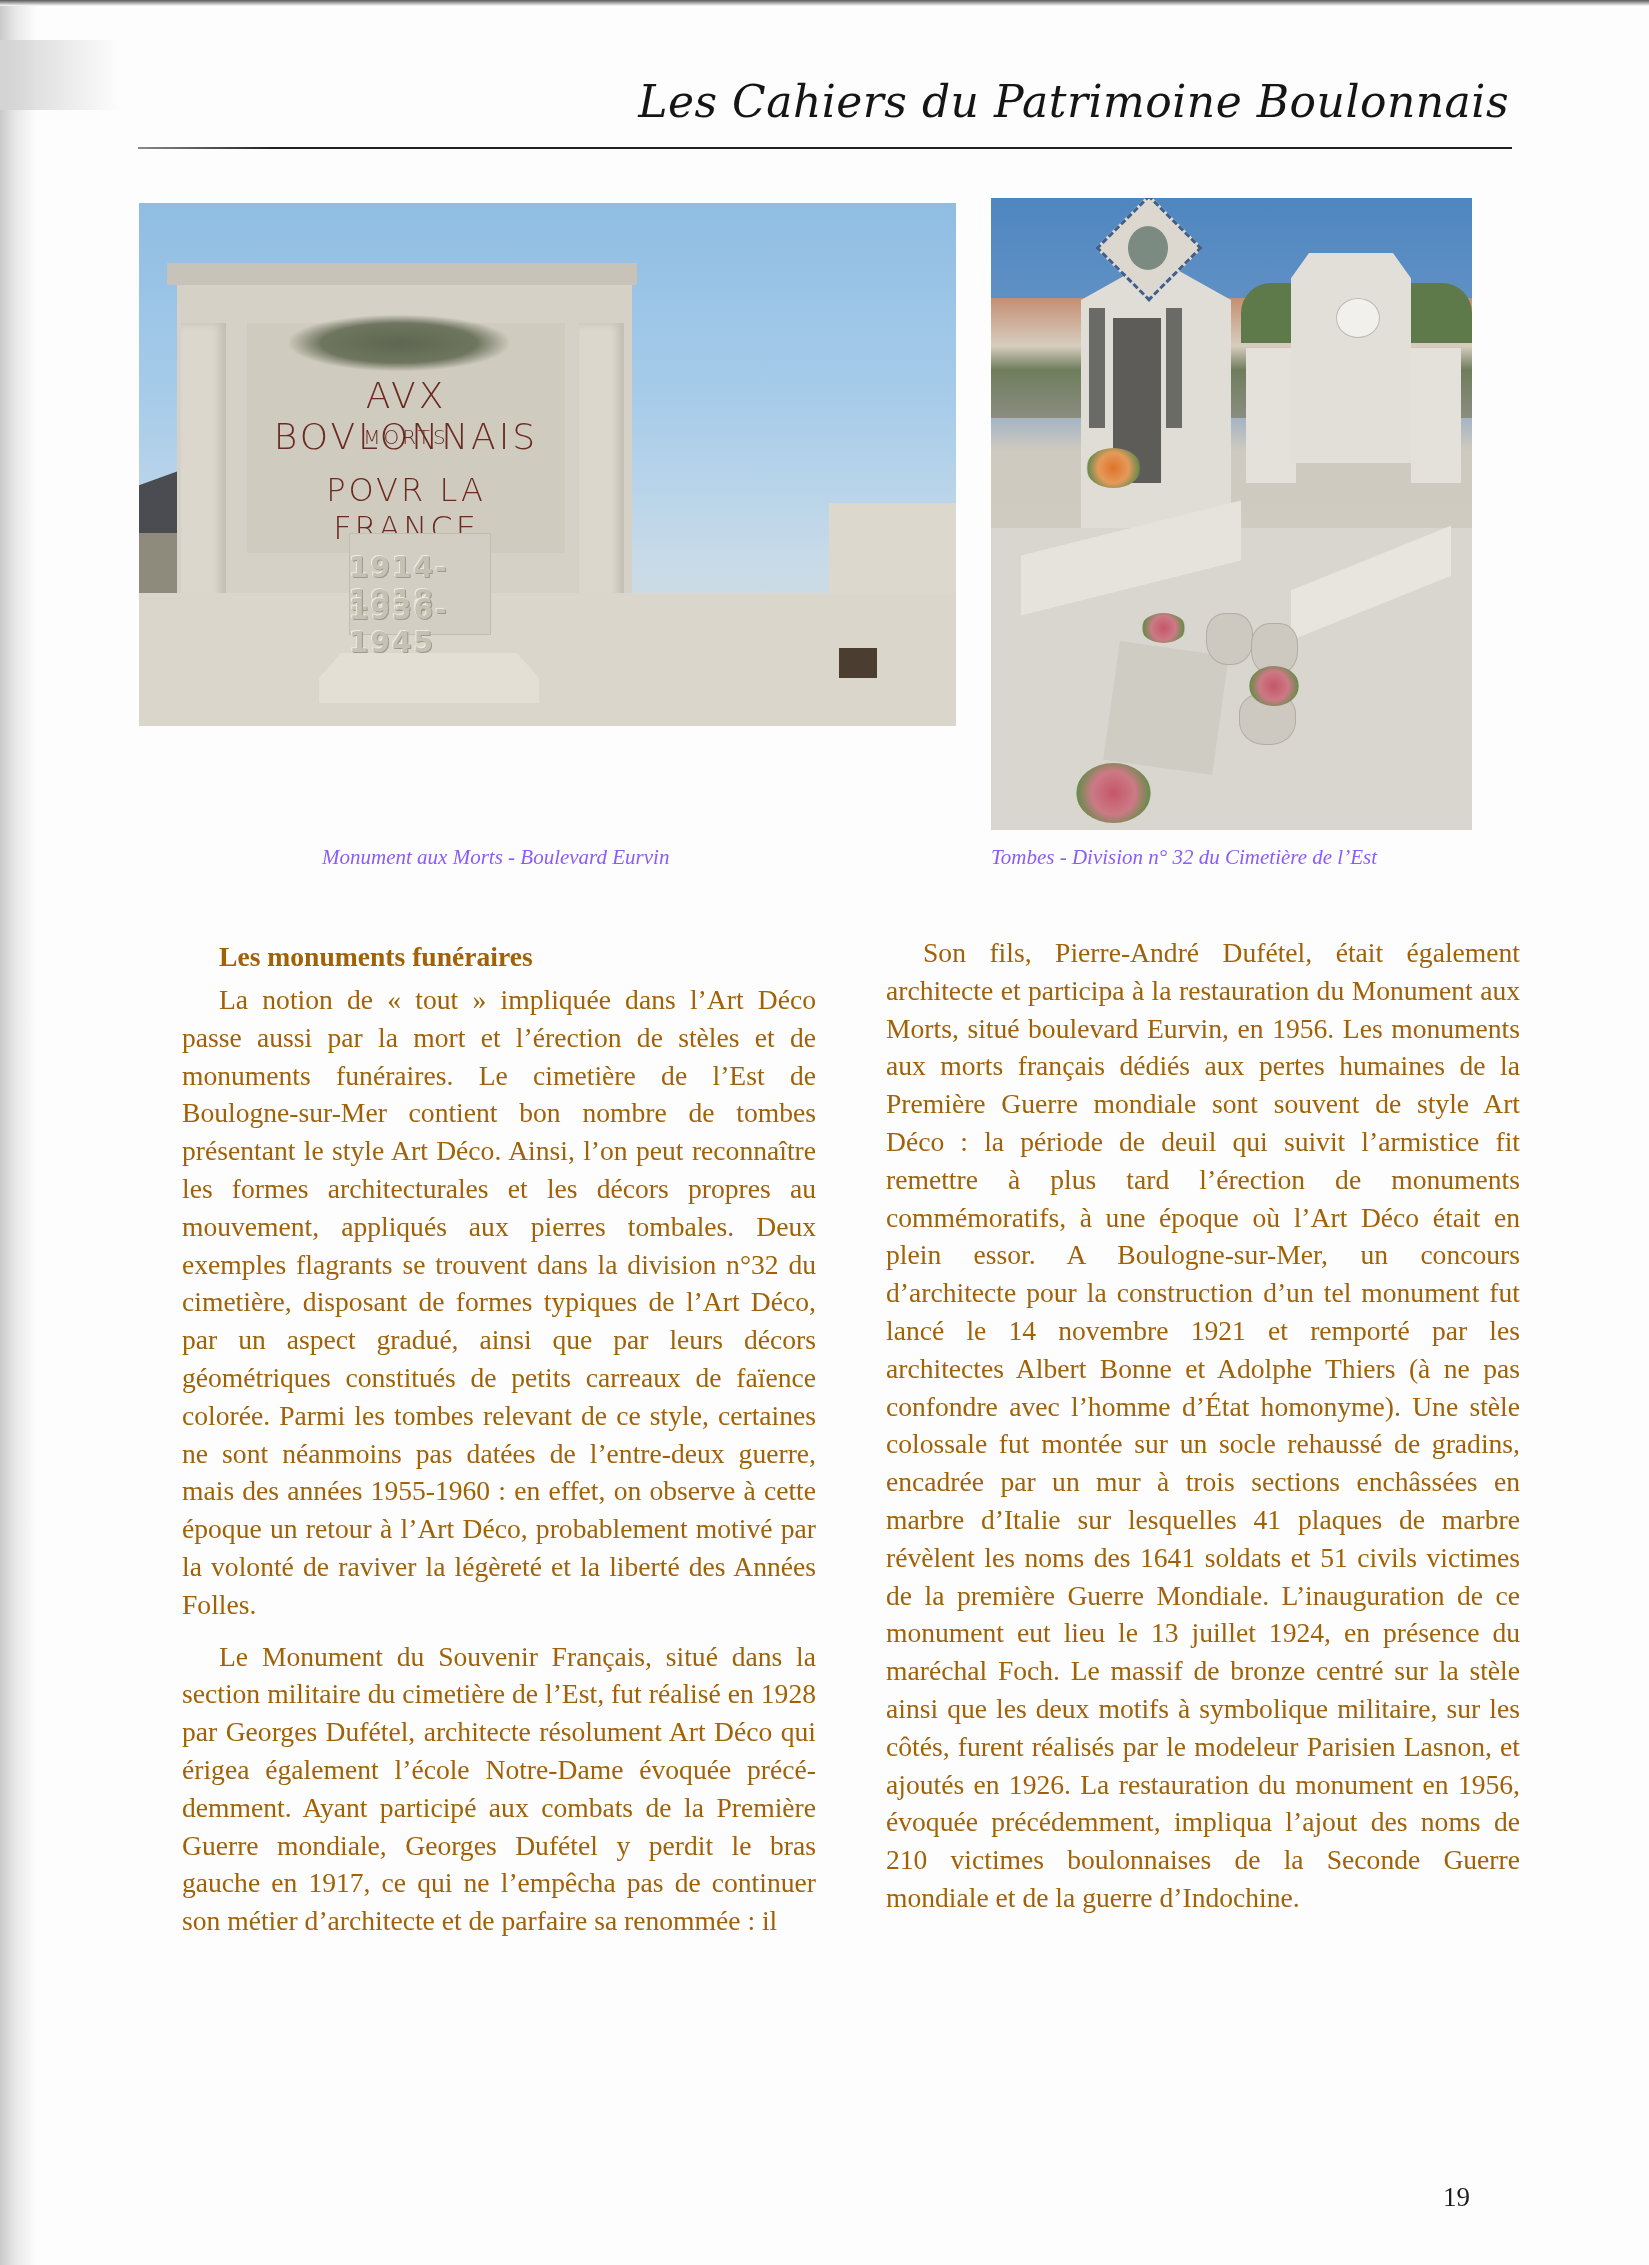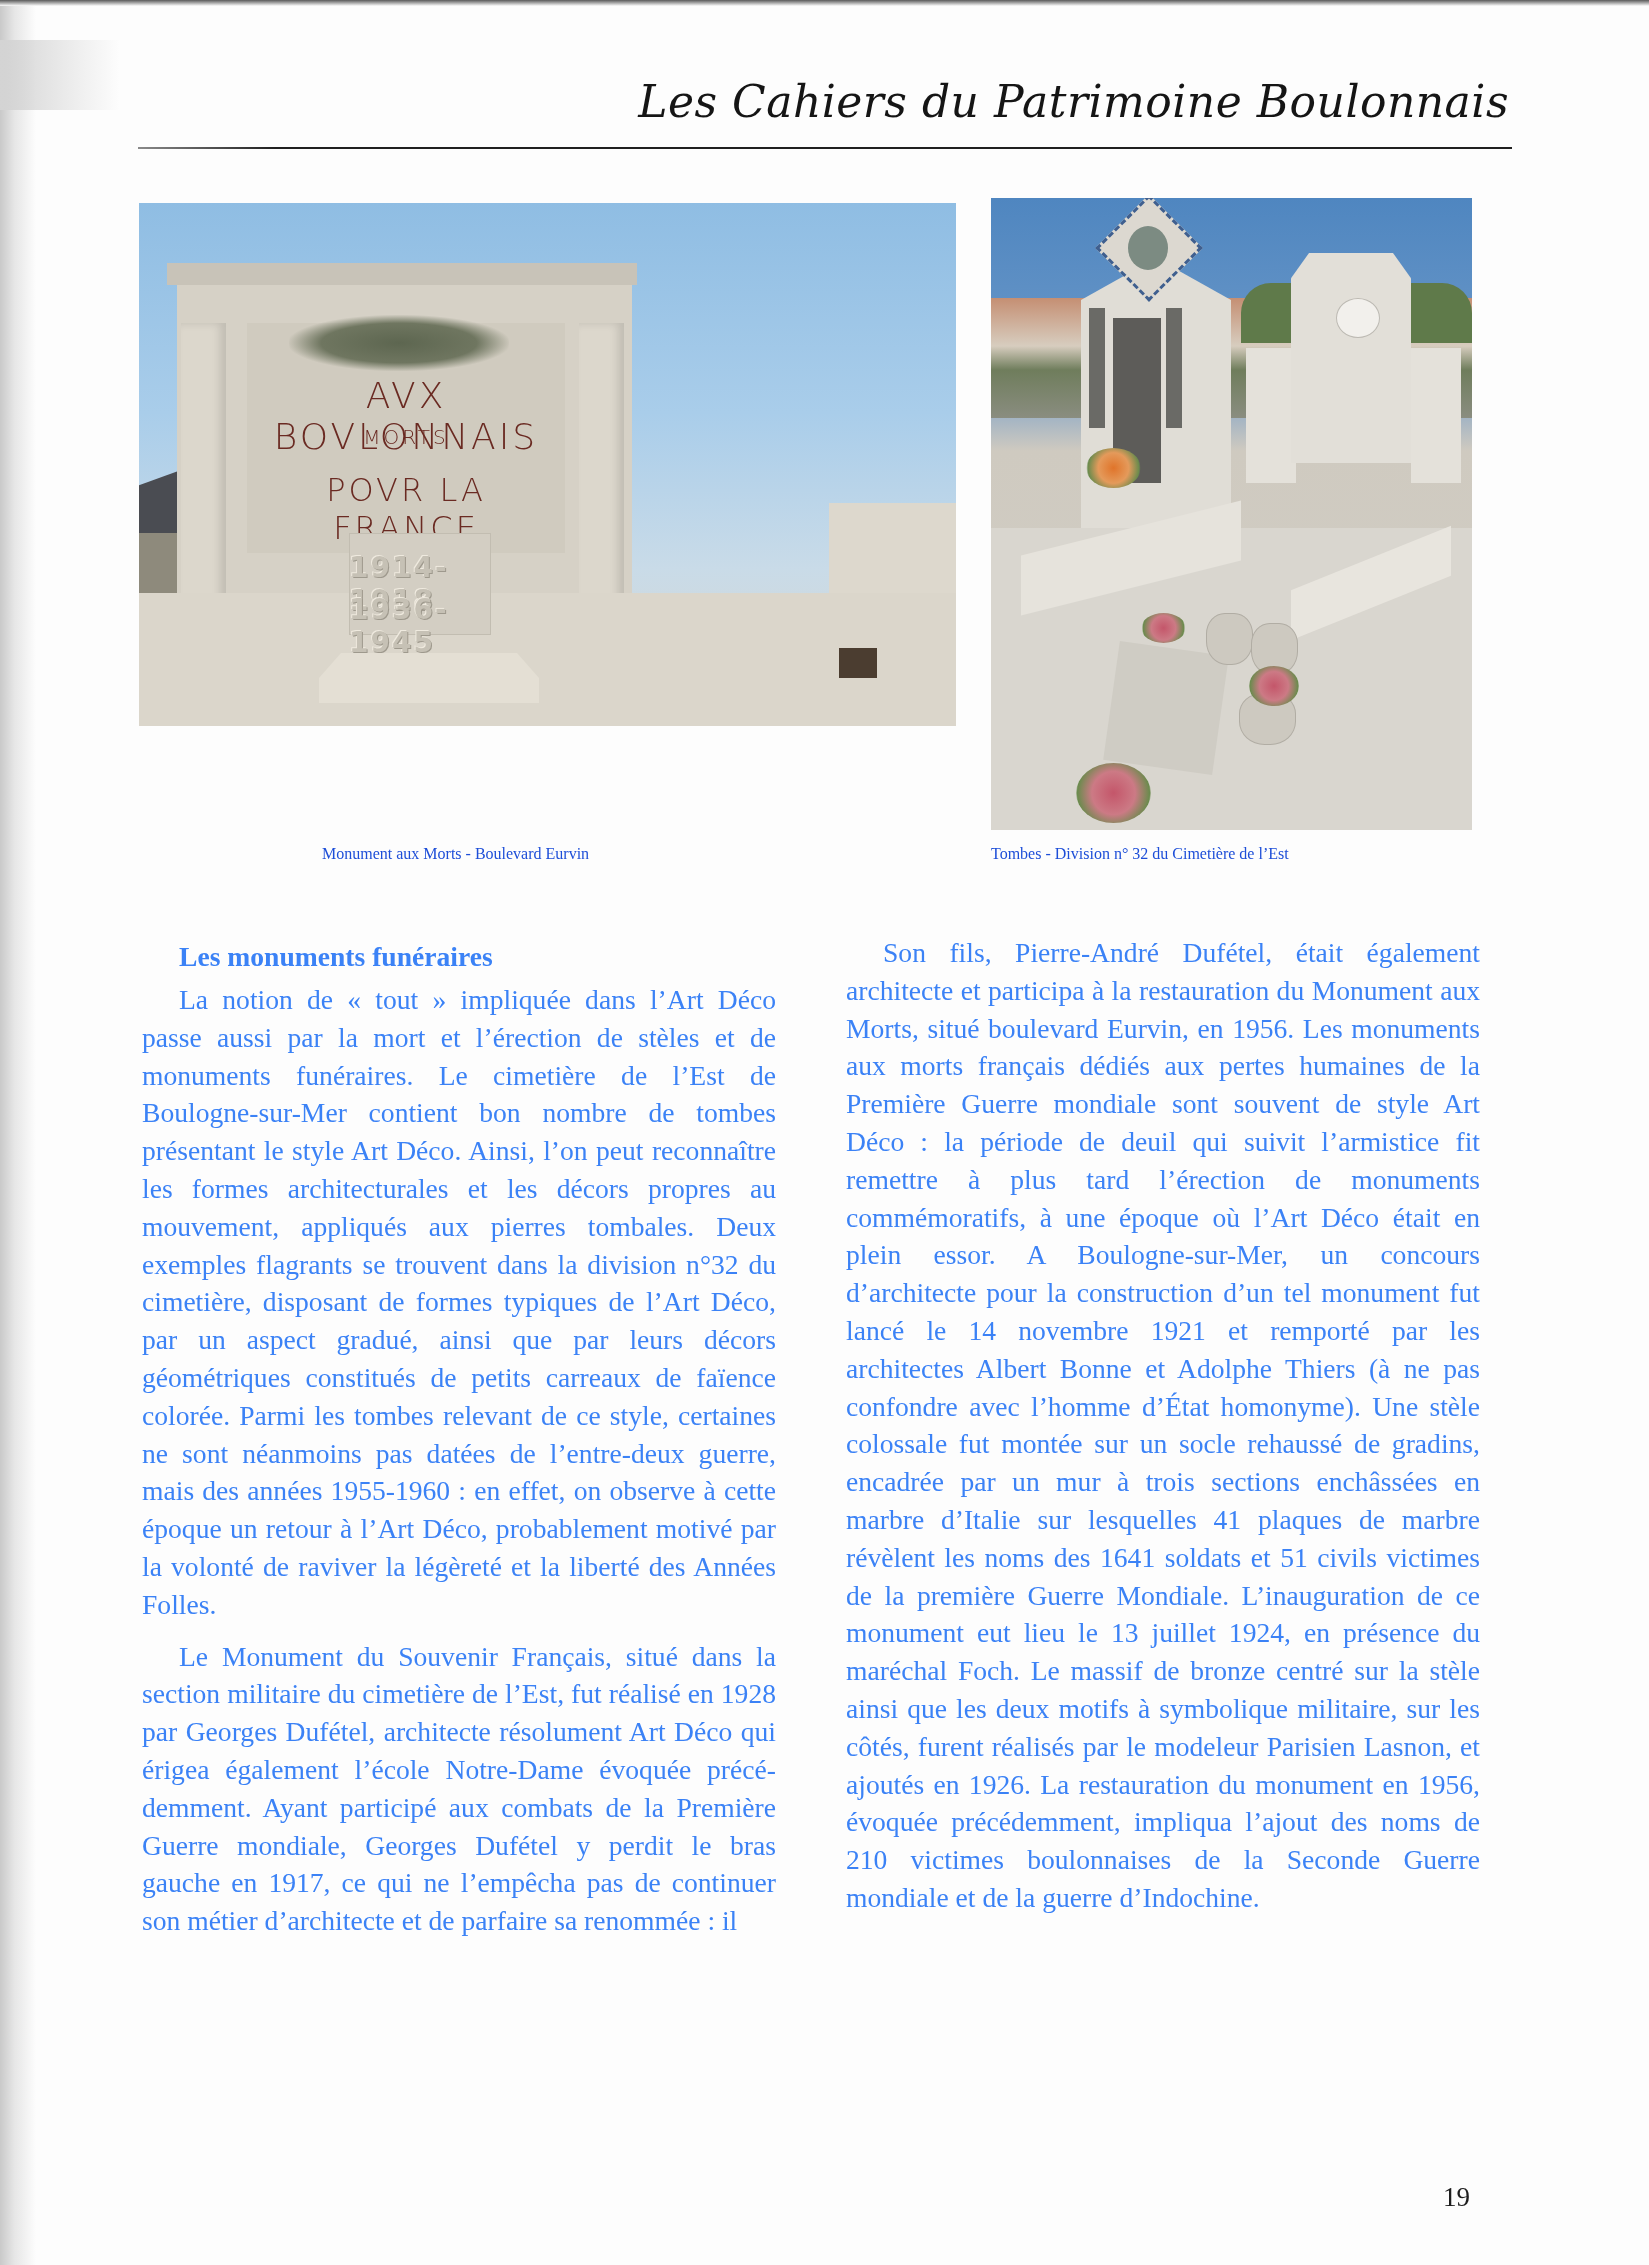--- a/index.html
+++ b/index.html
@@ -89,29 +89,29 @@
   .tomb-slab { position:absolute; left:120px; top:450px; width:110px; height:120px; background:#cfccc4; transform:rotate(8deg); }
   .vase { position:absolute; width:45px; height:50px; border-radius:40% 40% 45% 45%; background:#cdc9c0; border:1px solid #b1ada4; }
   .v1 { left:215px; top:415px; } .v2 { left:260px; top:425px; } .v3 { left:248px; top:495px; width:55px; }
   .flowers { position:absolute; border-radius:50%; background: radial-gradient(circle, #c4566a 0%, #cc7a85 45%, #6b8b4d 75%, rgba(0,0,0,0) 80%); }
   .f1 { left:150px; top:415px; width:45px; height:30px; }
   .f2 { left:258px; top:468px; width:50px; height:40px; }
   .f3 { left:85px; top:565px; width:75px; height:60px; }
   .f4 { left:95px; top:250px; width:55px; height:40px; background: radial-gradient(circle, #e0742a 0%, #e49a5b 45%, #6b8b4d 75%, rgba(0,0,0,0) 80%); }
 
   .caption {
-    position: absolute; top: 845px; font-size: 16px; color: #1d4ed8;
+    position: absolute; top: 845px; font-style: italic; font-size: 21px; color: #8b5cf6;
     font-family: "Liberation Serif", "DejaVu Serif", serif;
   }
   .caption-left { left: 322px; }
   .caption-right { left: 991px; }
 
   .column {
     position: absolute; width: 634px; font-size: 27.6px; line-height: 37.8px;
-    text-align: justify; color: #3b82f6;
+    text-align: justify; color: #a16207; margin-left: 40px;
   }
   .col-left { left: 142px; top: 937px; }
   .col-right { left: 846px; top: 934px; }
   .section-title {
     font-weight: bold; font-size: 27.6px; margin: 0 0 4px 37px; line-height: 40px;
   }
   .para { margin: 0 0 14px 0; text-indent: 37px; }
   .para.noindent { text-indent: 0; }
   .page-number {
     position: absolute; left: 1443px; top: 2182px; font-size: 27px; color: #1e1e1e;

